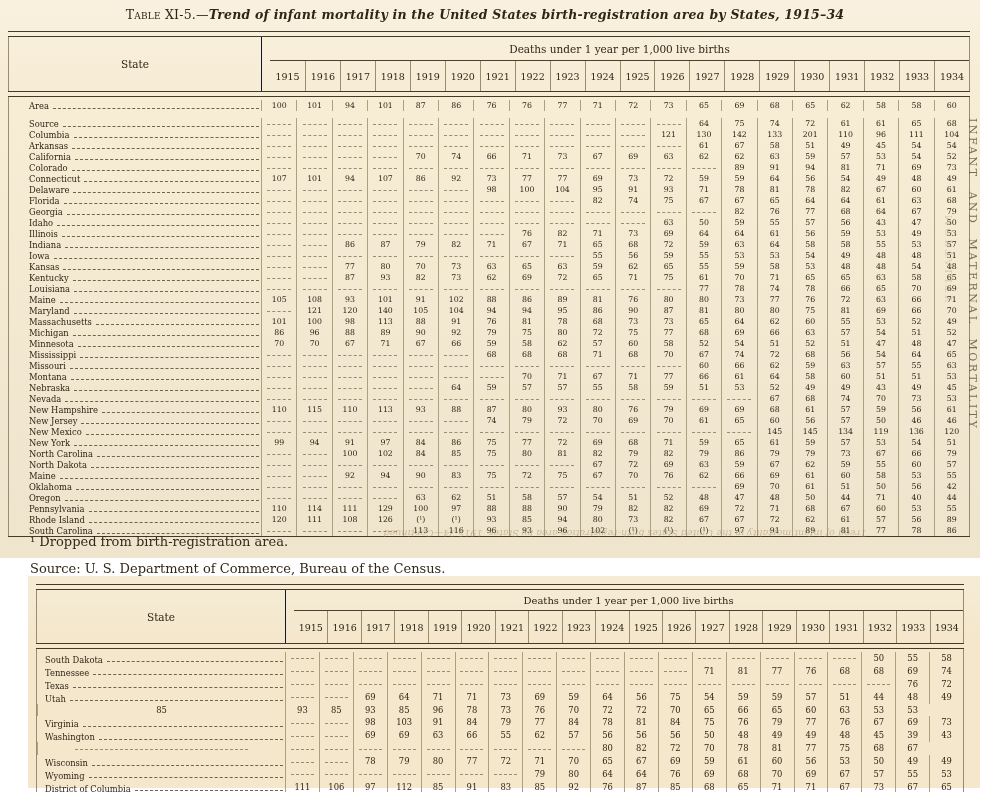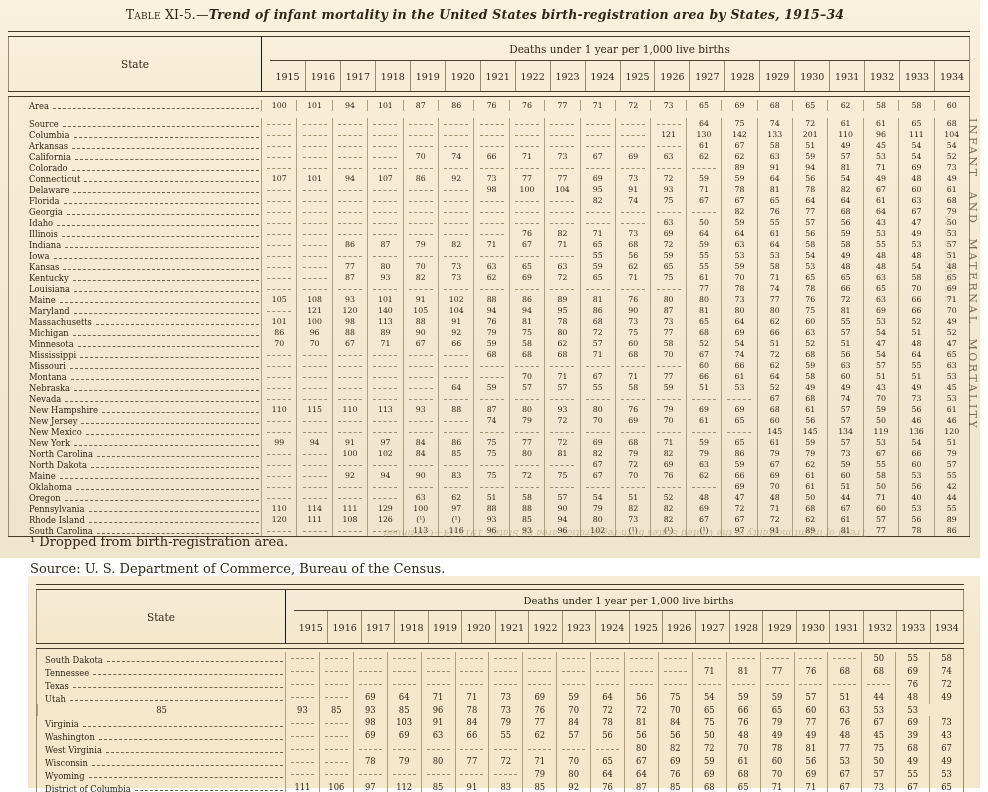--- a/index.html
+++ b/index.html
@@ -1887,24 +1887,20 @@
           <div class="vc">50</div>
           <div class="vc">48</div>
           <div class="vc">49</div>
           <div class="vc">49</div>
           <div class="vc">48</div>
           <div class="vc">45</div>
           <div class="vc">39</div>
           <div class="vc">43</div>
         </div>
         <div class="trow">
-          <div class="lc">
-            <span class="lbl">West Virginia</span>
-            <span class="leader"></span>
-          </div>
           <div class="vc">
             <span class="dash"></span>
           </div>
           <div class="vc">
             <span class="dash"></span>
           </div>
           <div class="vc">
             <span class="dash"></span>
           </div>
           <div class="vc">

